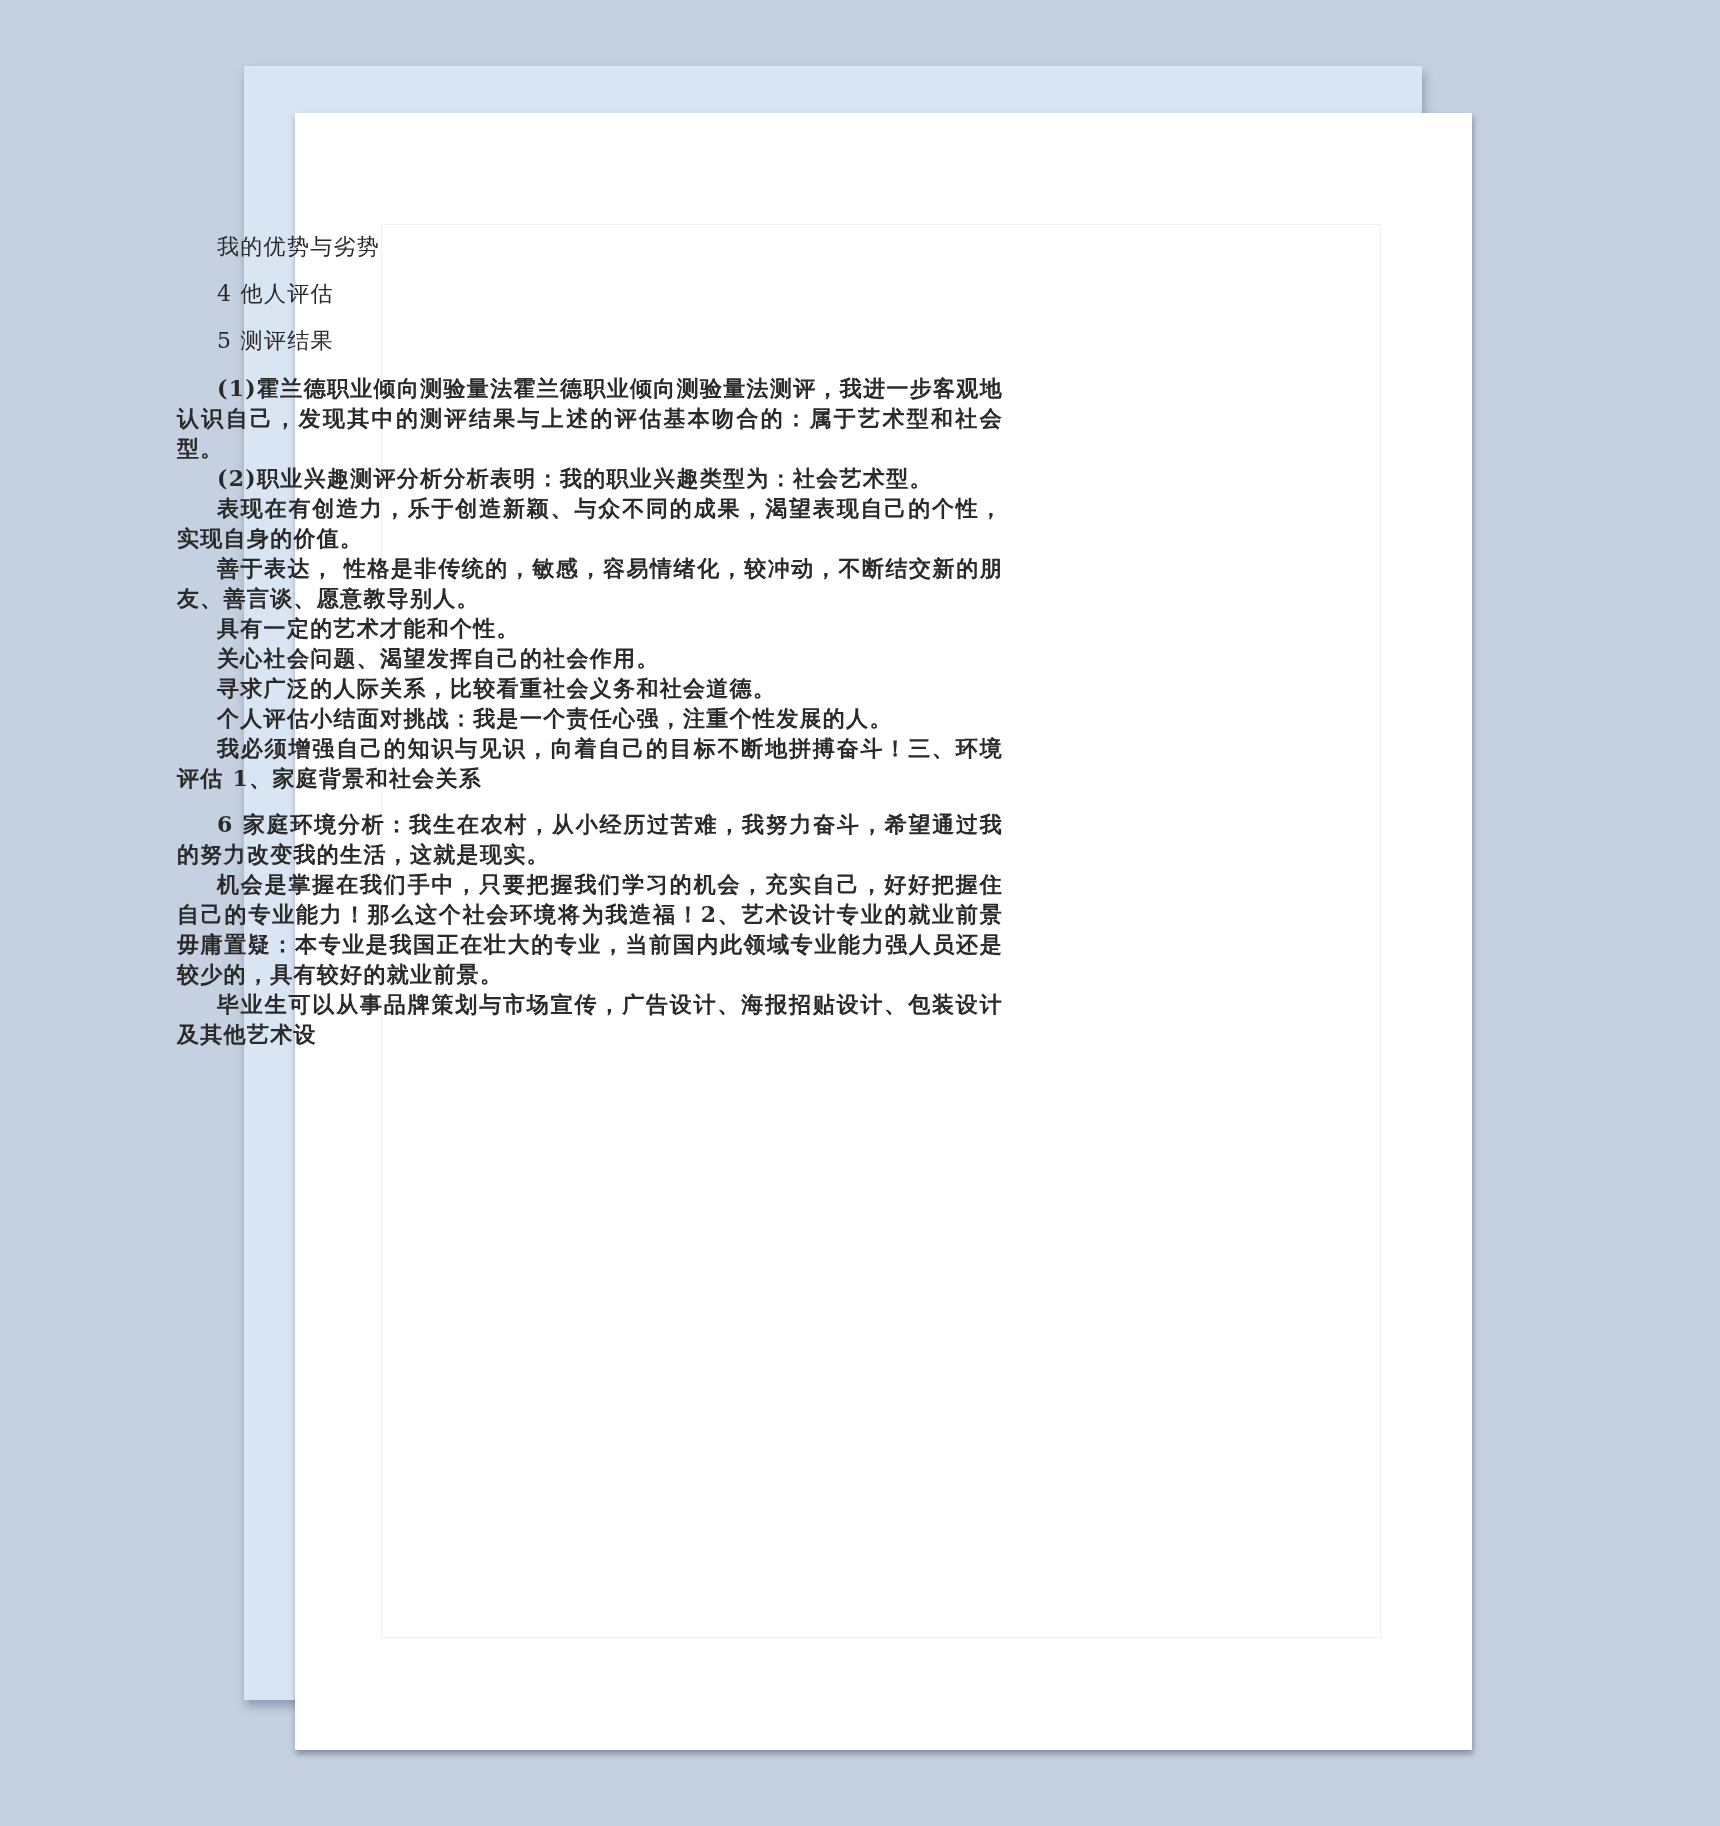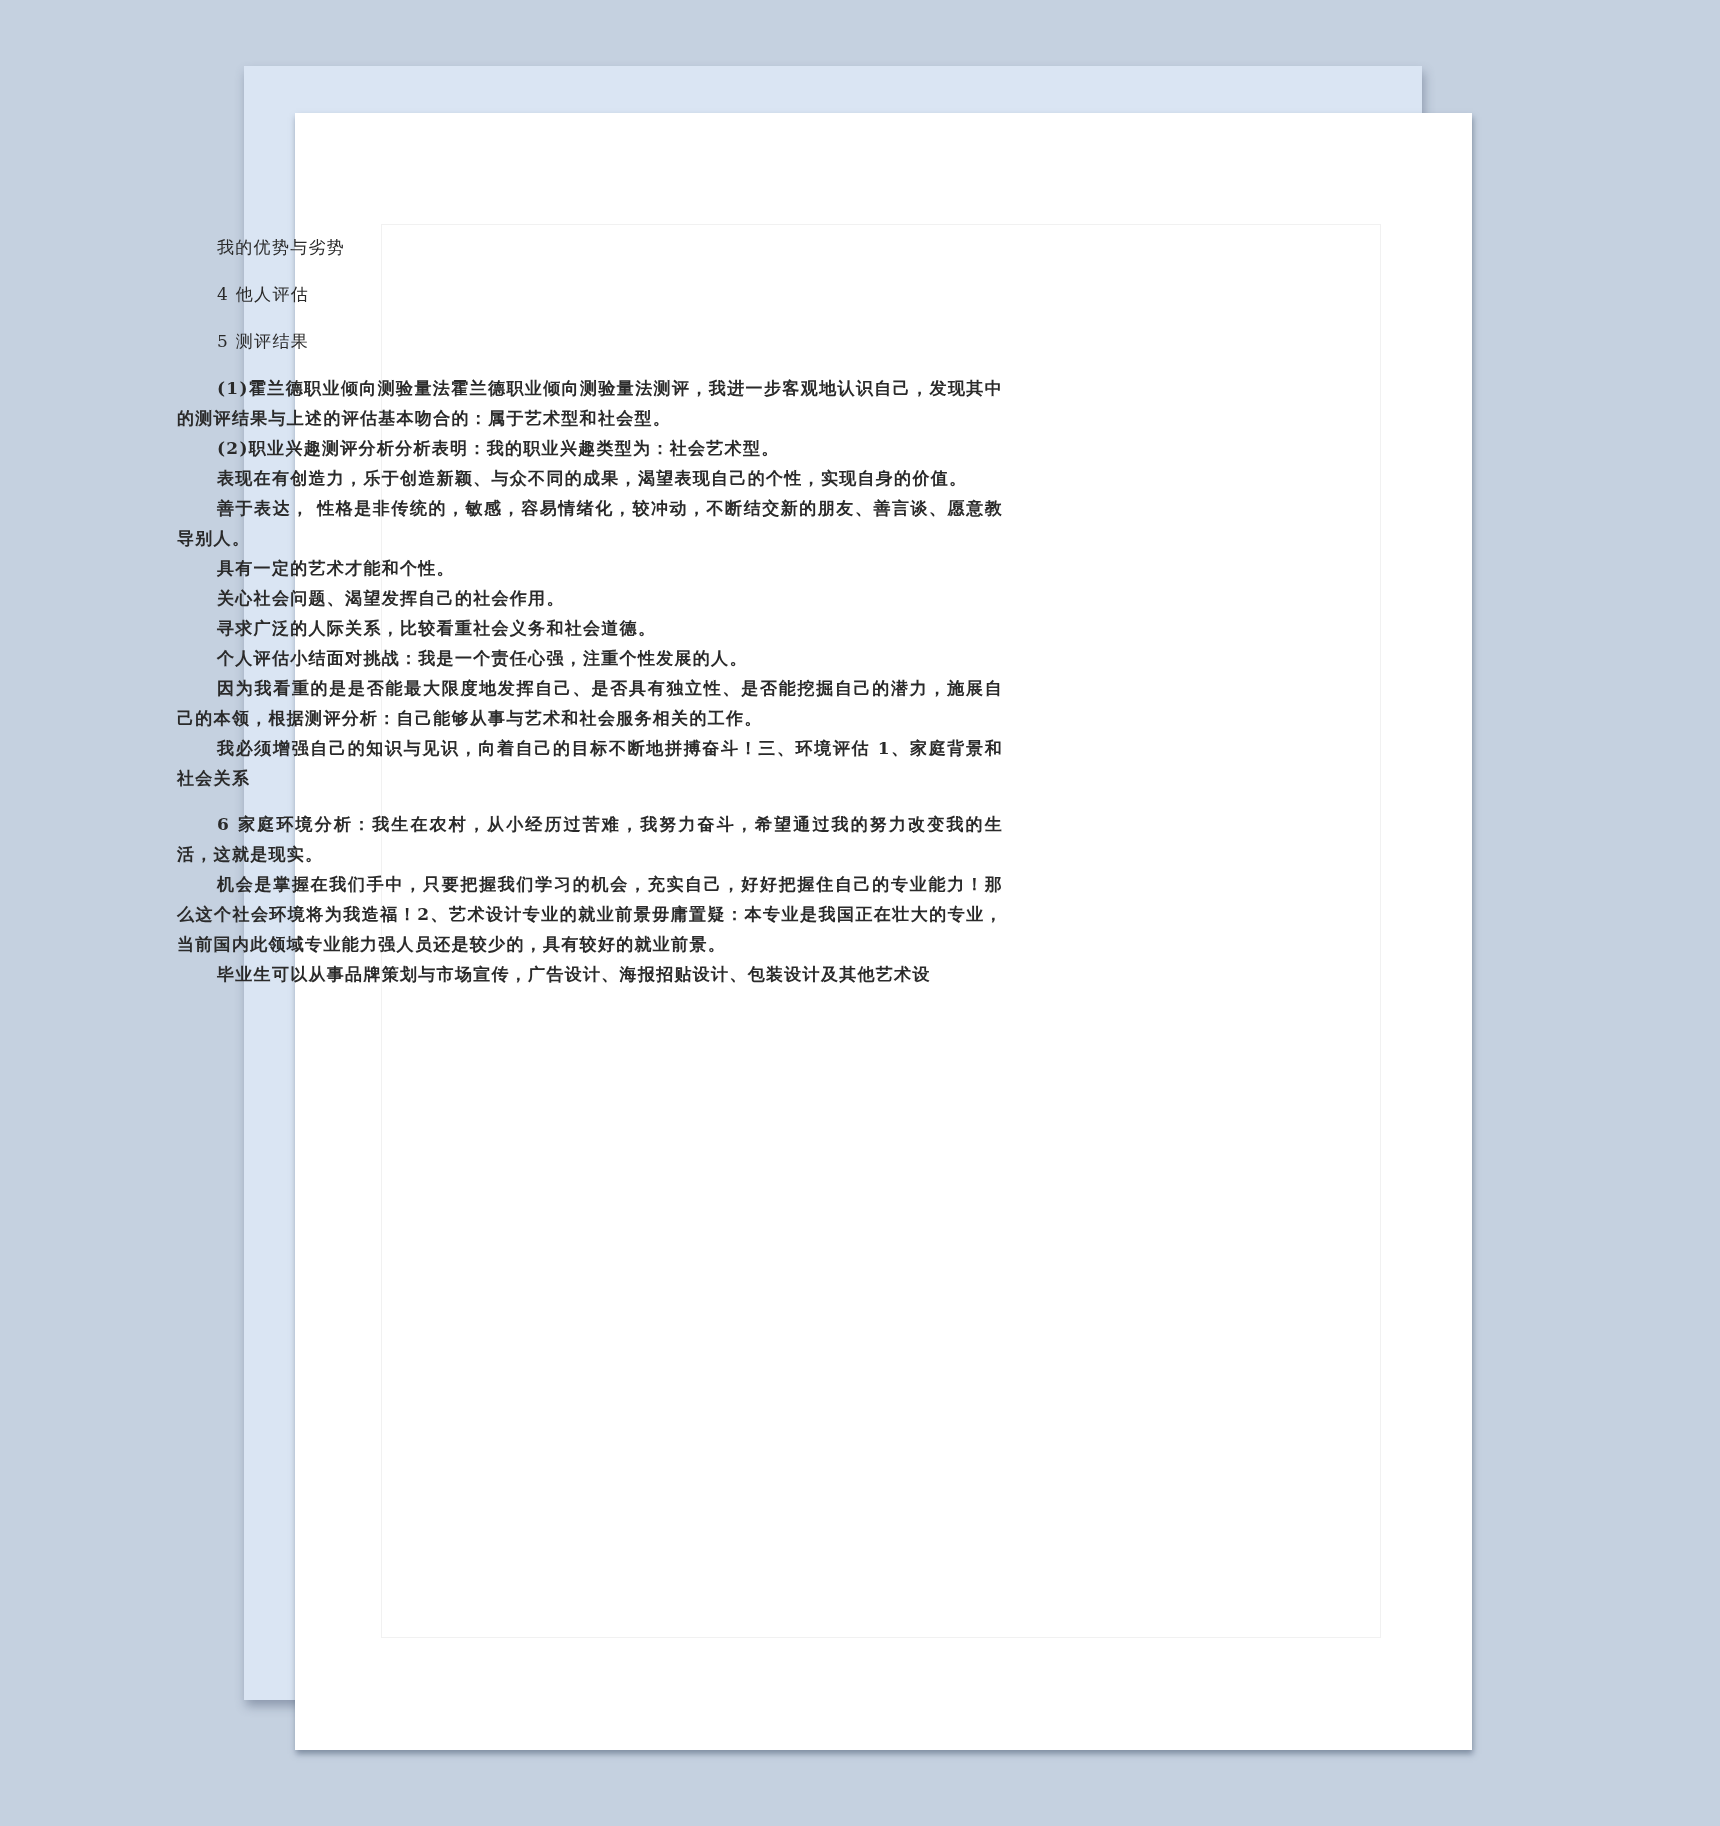--- a/index.html
+++ b/index.html
@@ -40,21 +40,21 @@
     height: 1414px;
     border: 1px solid #f1f1f1;
     box-sizing: border-box;
   }
   .content {
     position: absolute;
     left: 177px;
     top: 232px;
     width: 826px;
     color: #2a2a2a;
-    font-size: 17px;
+    font-size: 22px;
     line-height: 30px;
     letter-spacing: 1.3px;
   }
   .heading-line {
     text-indent: 40px;
     margin: 0 0 17px 0;
   }
   .para {
     text-indent: 40px;
     margin: 0;
@@ -81,21 +81,20 @@
 
   <div>
     <p class="para">(1)霍兰德职业倾向测验量法霍兰德职业倾向测验量法测评，我进一步客观地认识自己，发现其中的测评结果与上述的评估基本吻合的：属于艺术型和社会型。</p>
     <p class="para">(2)职业兴趣测评分析分析表明：我的职业兴趣类型为：社会艺术型。</p>
     <p class="para">表现在有创造力，乐于创造新颖、与众不同的成果，渴望表现自己的个性，实现自身的价值。</p>
     <p class="para">善于表达， 性格是非传统的，敏感，容易情绪化，较冲动，不断结交新的朋友、善言谈、愿意教导别人。</p>
     <p class="para">具有一定的艺术才能和个性。</p>
     <p class="para">关心社会问题、渴望发挥自己的社会作用。</p>
     <p class="para">寻求广泛的人际关系，比较看重社会义务和社会道德。</p>
     <p class="para">个人评估小结面对挑战：我是一个责任心强，注重个性发展的人。</p>
-    <p class="para">因为我看重的是是否能最大限度地发挥自己、是否具有独立性、是否能挖掘自己的潜力，施展自己的本领，根据测评分析：自己能够从事与艺术和社会服务相关的工作。</p>
     <p class="para">我必须增强自己的知识与见识，向着自己的目标不断地拼搏奋斗！三、环境评估 1、家庭背景和社会关系</p>
   </div>
 
   <div class="gap-before-lg">
     <p class="para">6 家庭环境分析：我生在农村，从小经历过苦难，我努力奋斗，希望通过我的努力改变我的生活，这就是现实。</p>
     <p class="para">机会是掌握在我们手中，只要把握我们学习的机会，充实自己，好好把握住自己的专业能力！那么这个社会环境将为我造福！2、艺术设计专业的就业前景毋庸置疑：本专业是我国正在壮大的专业，当前国内此领域专业能力强人员还是较少的，具有较好的就业前景。</p>
     <p class="para">毕业生可以从事品牌策划与市场宣传，广告设计、海报招贴设计、包装设计及其他艺术设</p>
   </div>
 </div>
 

